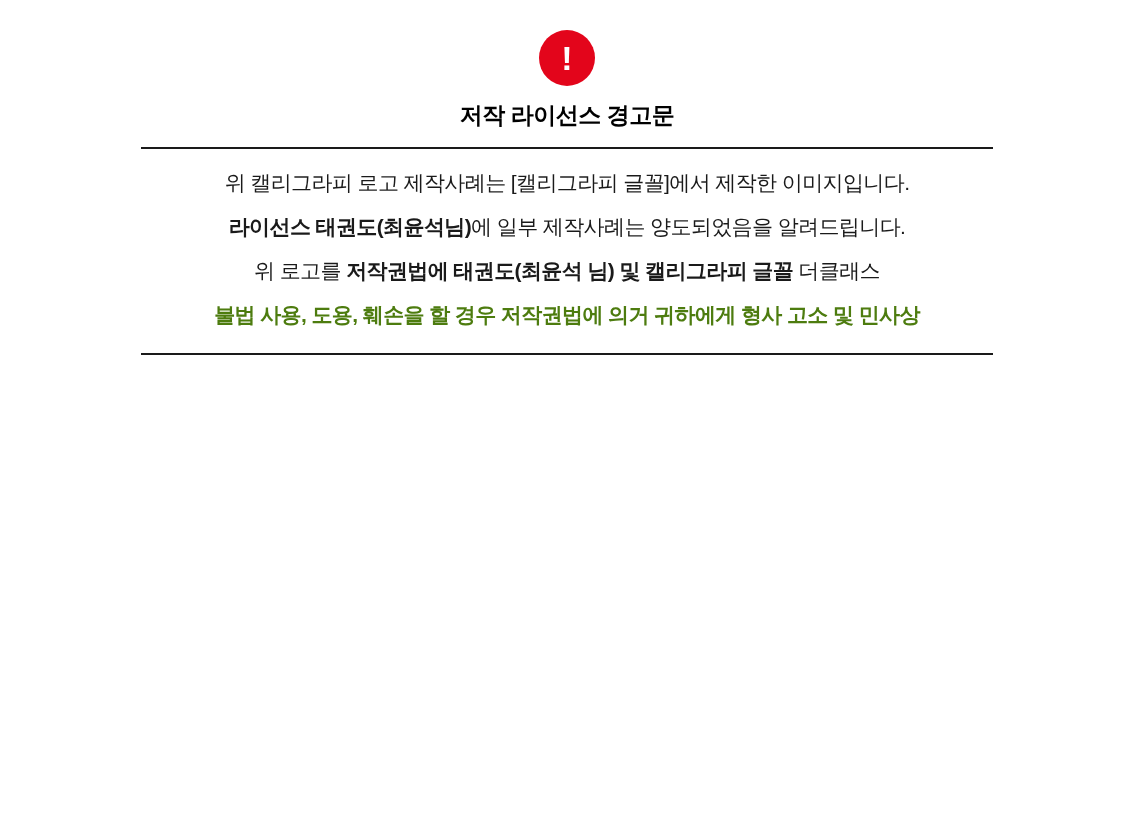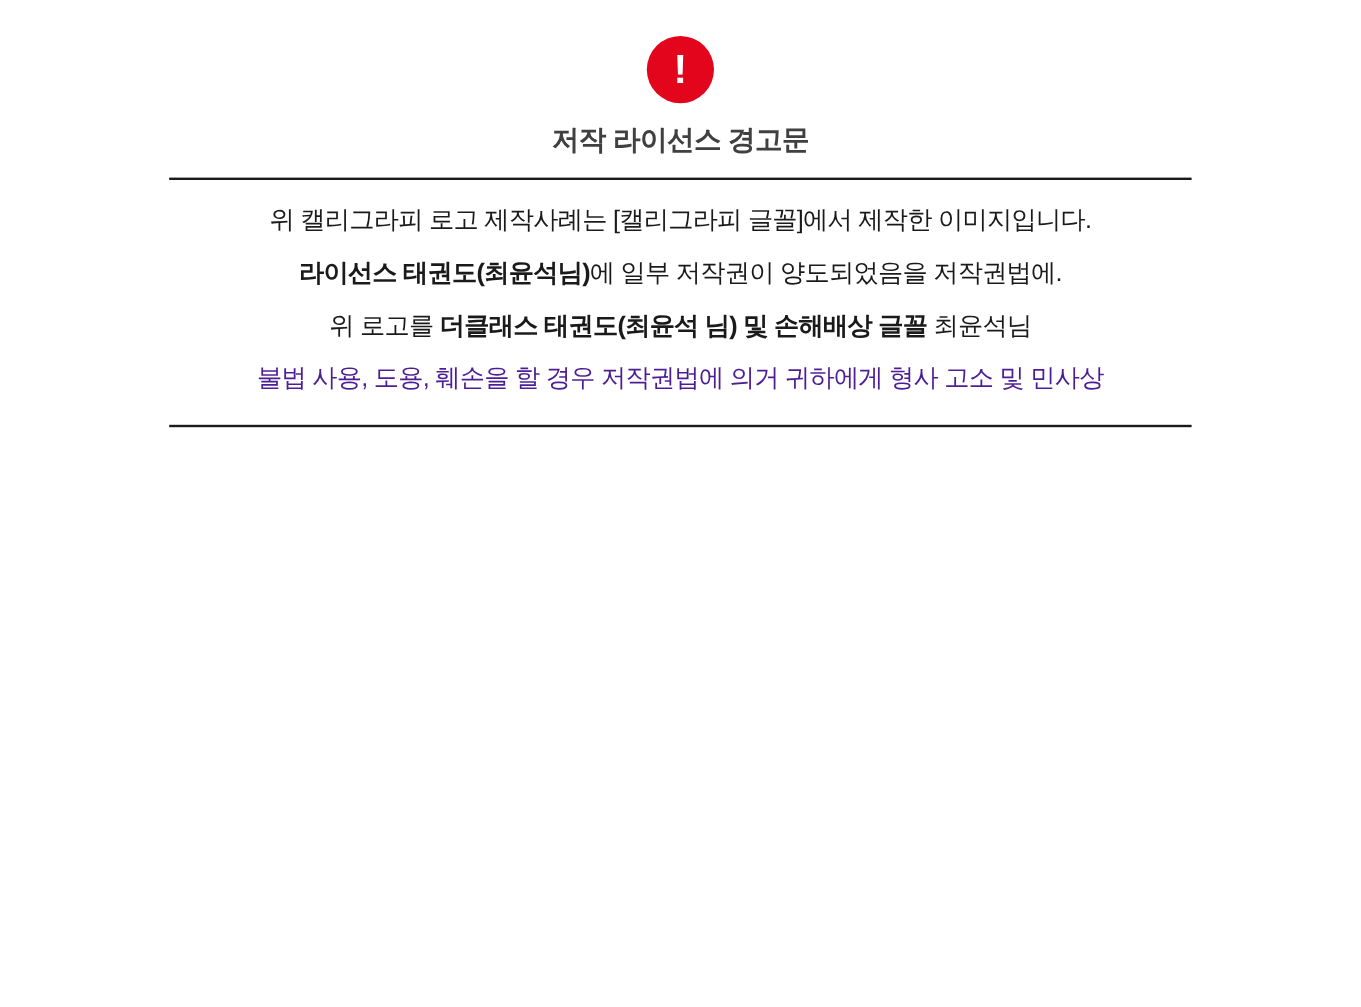--- a/index.html
+++ b/index.html
@@ -43,21 +43,21 @@
     text-align: center;
     color: #ffffff;
     font-size: 34px;
     font-weight: bold;
     line-height: 1;
     font-family: "Liberation Sans", sans-serif;
   }
 
   .notice-title {
     text-align: center;
-    color: #404040;
+    color: #000000;
     font-size: 23px;
     font-weight: bold;
     margin-top: 10px;
     letter-spacing: -0.5px;
   }
 
   .rule-box {
     margin: 16px auto 0 auto;
     width: 852px;
     border-top: 2px solid #1a1a1a;
@@ -69,43 +69,43 @@
   .line {
     text-align: center;
     font-size: 21px;
     line-height: 44px;
     letter-spacing: -0.6px;
     white-space: nowrap;
   }
   .line .seg { white-space: pre; margin-top: 24px; }
   .seg.bold { font-weight: bold; }
   .seg.red { color: #e3051b; }
-  .seg.red.bold { color: #4c1d95; font-weight: normal; }
+  .seg.red.bold { color: #4d7c0f; font-weight: bold; }
 </style>
 </head>
 <body>
 
 <div class="notice">
 
   <div class="badge-wrap">
     <div class="badge">
       <span class="bang">!</span>
     </div>
   </div>
 
   <div class="notice-title">저작 라이선스 경고문</div>
 
   <div class="rule-box">
     <div class="line">
       <span class="seg">위 캘리그라피 로고 제작사례는 [캘리그라피 글꼴]에서 제작한 이미지입니다.</span>
     </div>
     <div class="line">
-      <span class="seg bold">라이선스 태권도(최윤석님)</span><span class="seg">에 일부 저작권이 양도되었음을 저작권법에.</span>
+      <span class="seg bold">라이선스 태권도(최윤석님)</span><span class="seg">에 일부 제작사례는 양도되었음을 알려드립니다.</span>
     </div>
     <div class="line">
-      <span class="seg">위 로고를 </span><span class="seg bold">더클래스 태권도(최윤석 님) 및 손해배상 글꼴</span><span class="seg"> 최윤석님</span>
+      <span class="seg">위 로고를 </span><span class="seg bold">저작권법에 태권도(최윤석 님) 및 캘리그라피 글꼴</span><span class="seg"> 더클래스</span>
     </div>
     <div class="line">
       <span class="seg red bold">불법 사용, 도용, 훼손을 할 경우 저작권법에 의거 귀하에게 형사 고소 및 민사상</span>
     </div>
   </div>
 
 </div>
 
 </body></html>

